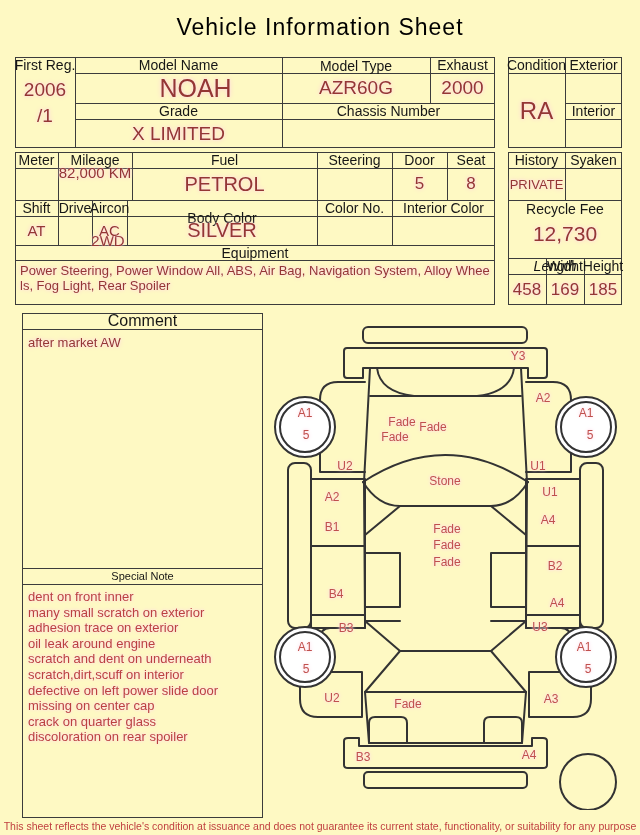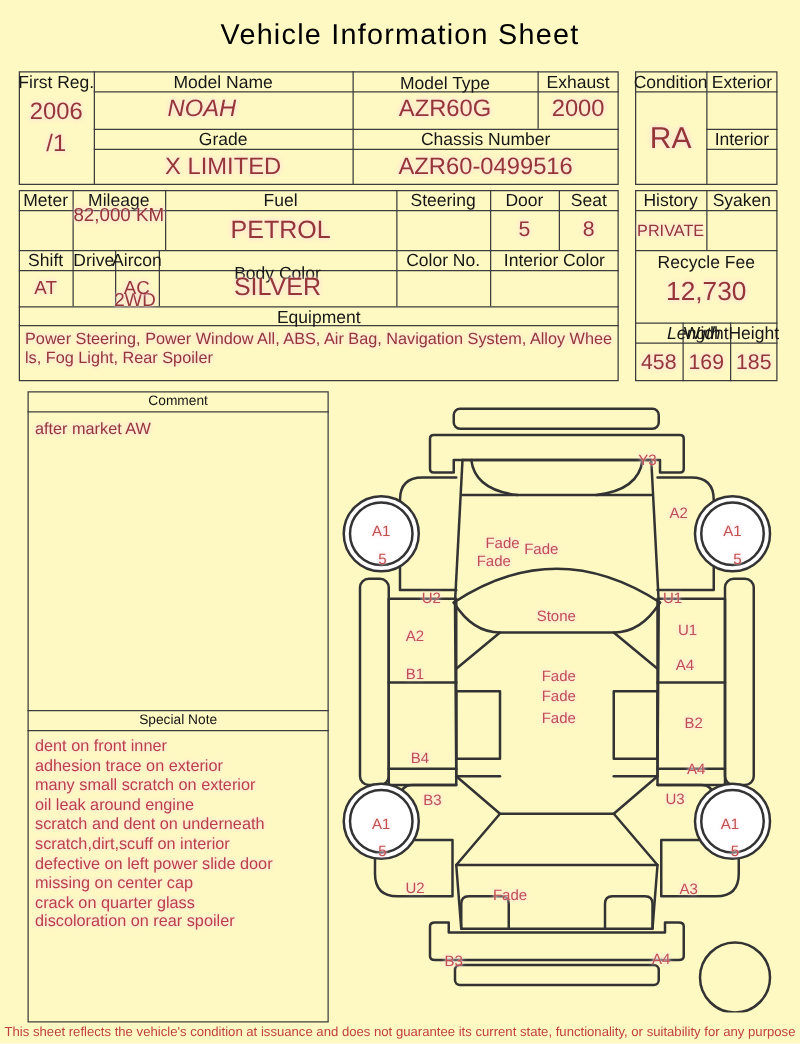--- a/index.html
+++ b/index.html
@@ -39,30 +39,29 @@
   <div class="ln" style="left:430px;top:57px;width:1px;height:46px;"></div>
   <div class="ln" style="left:75px;top:73px;width:420px;height:1px;"></div>
   <div class="ln" style="left:75px;top:103px;width:420px;height:1px;"></div>
   <div class="ln" style="left:75px;top:119px;width:420px;height:1px;"></div>
 
   <div class="lbl" style="left:15px;top:57px;width:60px;height:16px;">First Reg.</div>
   <div class="val" style="left:15px;top:76px;width:60px;height:28px;font-size:19px;">2006</div>
   <div class="val" style="left:15px;top:102px;width:60px;height:28px;font-size:19px;">/1</div>
 
   <div class="lbl" style="left:75px;top:57px;width:207px;height:16px;">Model Name</div>
-  <div class="val" style="left:58px;top:73px;width:207px;height:30px;font-size:19px;font-style:italic;">NOAH</div>
+  <div class="val" style="left:92px;top:73px;width:207px;height:30px;font-size:25px;">NOAH</div>
   <div class="lbl" style="left:282px;top:46px;width:148px;height:16px;margin-top:12px;">Model Type</div>
   <div class="val" style="left:282px;top:73px;width:148px;height:30px;font-size:19px;">AZR60G</div>
   <div class="lbl" style="left:430px;top:57px;width:65px;height:16px;">Exhaust</div>
   <div class="val" style="left:430px;top:73px;width:65px;height:30px;font-size:19px;">2000</div>
 
   <div class="lbl" style="left:75px;top:103px;width:207px;height:16px;">Grade</div>
   <div class="val" style="left:75px;top:119px;width:207px;height:29px;font-size:19px;">X LIMITED</div>
   <div class="lbl" style="left:282px;top:103px;width:213px;height:16px;">Chassis Number</div>
-  <div class="val" style="left:282px;top:119px;width:213px;height:29px;font-size:19px;">AZR60-0499516</div>
 
   <div class="box" style="left:508px;top:57px;width:114px;height:91px;"></div>
   <div class="ln" style="left:565px;top:57px;width:1px;height:91px;"></div>
   <div class="ln" style="left:508px;top:73px;width:114px;height:1px;"></div>
   <div class="ln" style="left:565px;top:103px;width:57px;height:1px;"></div>
   <div class="ln" style="left:565px;top:119px;width:57px;height:1px;"></div>
   <div class="lbl" style="left:508px;top:57px;width:57px;height:16px;">Condition</div>
   <div class="val" style="left:508px;top:73px;width:57px;height:75px;font-size:24px;">RA</div>
   <div class="lbl" style="left:565px;top:57px;width:57px;height:16px;">Exterior</div>
   <div class="val" style="left:565px;top:73px;width:57px;height:30px;"></div>
@@ -132,29 +131,29 @@
   <div class="val" style="left:508px;top:218px;width:114px;height:32px;font-size:21px;">12,730</div>
   <div class="lbl" style="left:536px;top:258px;width:38px;height:16px;font-style:italic;">Length</div>
   <div class="val" style="left:508px;top:274px;width:38px;height:31px;font-size:17px;text-align:right;">458</div>
   <div class="lbl" style="left:546px;top:258px;width:38px;height:16px;">Widht</div>
   <div class="val" style="left:546px;top:274px;width:38px;height:31px;font-size:17px;">169</div>
   <div class="lbl" style="left:584px;top:258px;width:38px;height:16px;">Height</div>
   <div class="val" style="left:584px;top:274px;width:38px;height:31px;font-size:17px;">185</div>
 
   <div class="box" style="left:22px;top:313px;width:241px;height:505px;"></div>
   <div class="ln" style="left:22px;top:329px;width:241px;height:1px;"></div>
-  <div class="lbl" style="left:22px;top:313px;width:241px;height:16px;font-size:11px;">Comment</div>
+  <div class="lbl" style="left:22px;top:313px;width:241px;height:16px;font-size:16px;">Comment</div>
   <div class="val left" style="left:28px;top:333px;width:230px;height:18px;font-size:13px;">after market AW</div>
   <div class="ln" style="left:22px;top:568px;width:241px;height:1px;"></div>
   <div class="ln" style="left:22px;top:584px;width:241px;height:1px;"></div>
   <div class="lbl" style="left:22px;top:568px;width:241px;height:16px;font-size:11px;">Special Note</div>
   <div id="special-note-lines" style="position:absolute;left:28px;top:589px;width:232px;">
       <div class="note-line">dent on front inner</div>
+      <div class="note-line">many small scratch on exterior</div>
       <div class="note-line">adhesion trace on exterior</div>
-      <div class="note-line">many small scratch on exterior</div>
       <div class="note-line">oil leak around engine</div>
       <div class="note-line">scratch and dent on underneath</div>
       <div class="note-line">scratch,dirt,scuff on interior</div>
       <div class="note-line">defective on left power slide door</div>
       <div class="note-line">missing on center cap</div>
       <div class="note-line">crack on quarter glass</div>
       <div class="note-line">discoloration on rear spoiler</div>
     </div>
 
   <div class="diagram">
@@ -214,21 +213,21 @@
         <circle cx="35" cy="117" r="25"></circle>
       <circle cx="316" cy="117" r="30" fill="#fff"></circle>
         <circle cx="316" cy="117" r="25"></circle>
       <circle cx="35" cy="347" r="30" fill="#fff"></circle>
         <circle cx="35" cy="347" r="25"></circle>
       <circle cx="316" cy="347" r="30" fill="#fff"></circle>
         <circle cx="316" cy="347" r="25"></circle>
 
       <circle cx="318" cy="472" r="28"></circle>
     </svg>
-    <div id="damage-labels" style="position:absolute;left:0;top:16px;width:370px;height:500px;text-align:right;">
+    <div id="damage-labels" style="position:absolute;left:0;top:4px;width:370px;height:500px;text-align:right;">
         <span class="dmg" style="left: 248px; top: 42px;">Y3</span>
         <span class="dmg" style="left: 273px; top: 84px;">A2</span>
         <span class="dmg" style="left: 35px; top: 99px;">A1</span>
         <span class="dmg" style="left: 36px; top: 121px;">5</span>
         <span class="dmg" style="left: 316px; top: 99px;">A1</span>
         <span class="dmg" style="left: 320px; top: 121px;">5</span>
         <span class="dmg" style="left: 132px; top: 108px;">Fade</span>
         <span class="dmg" style="left: 163px; top: 113px;">Fade</span>
         <span class="dmg" style="left: 125px; top: 123px;">Fade</span>
         <span class="dmg" style="left: 75px; top: 152px;">U2</span>

